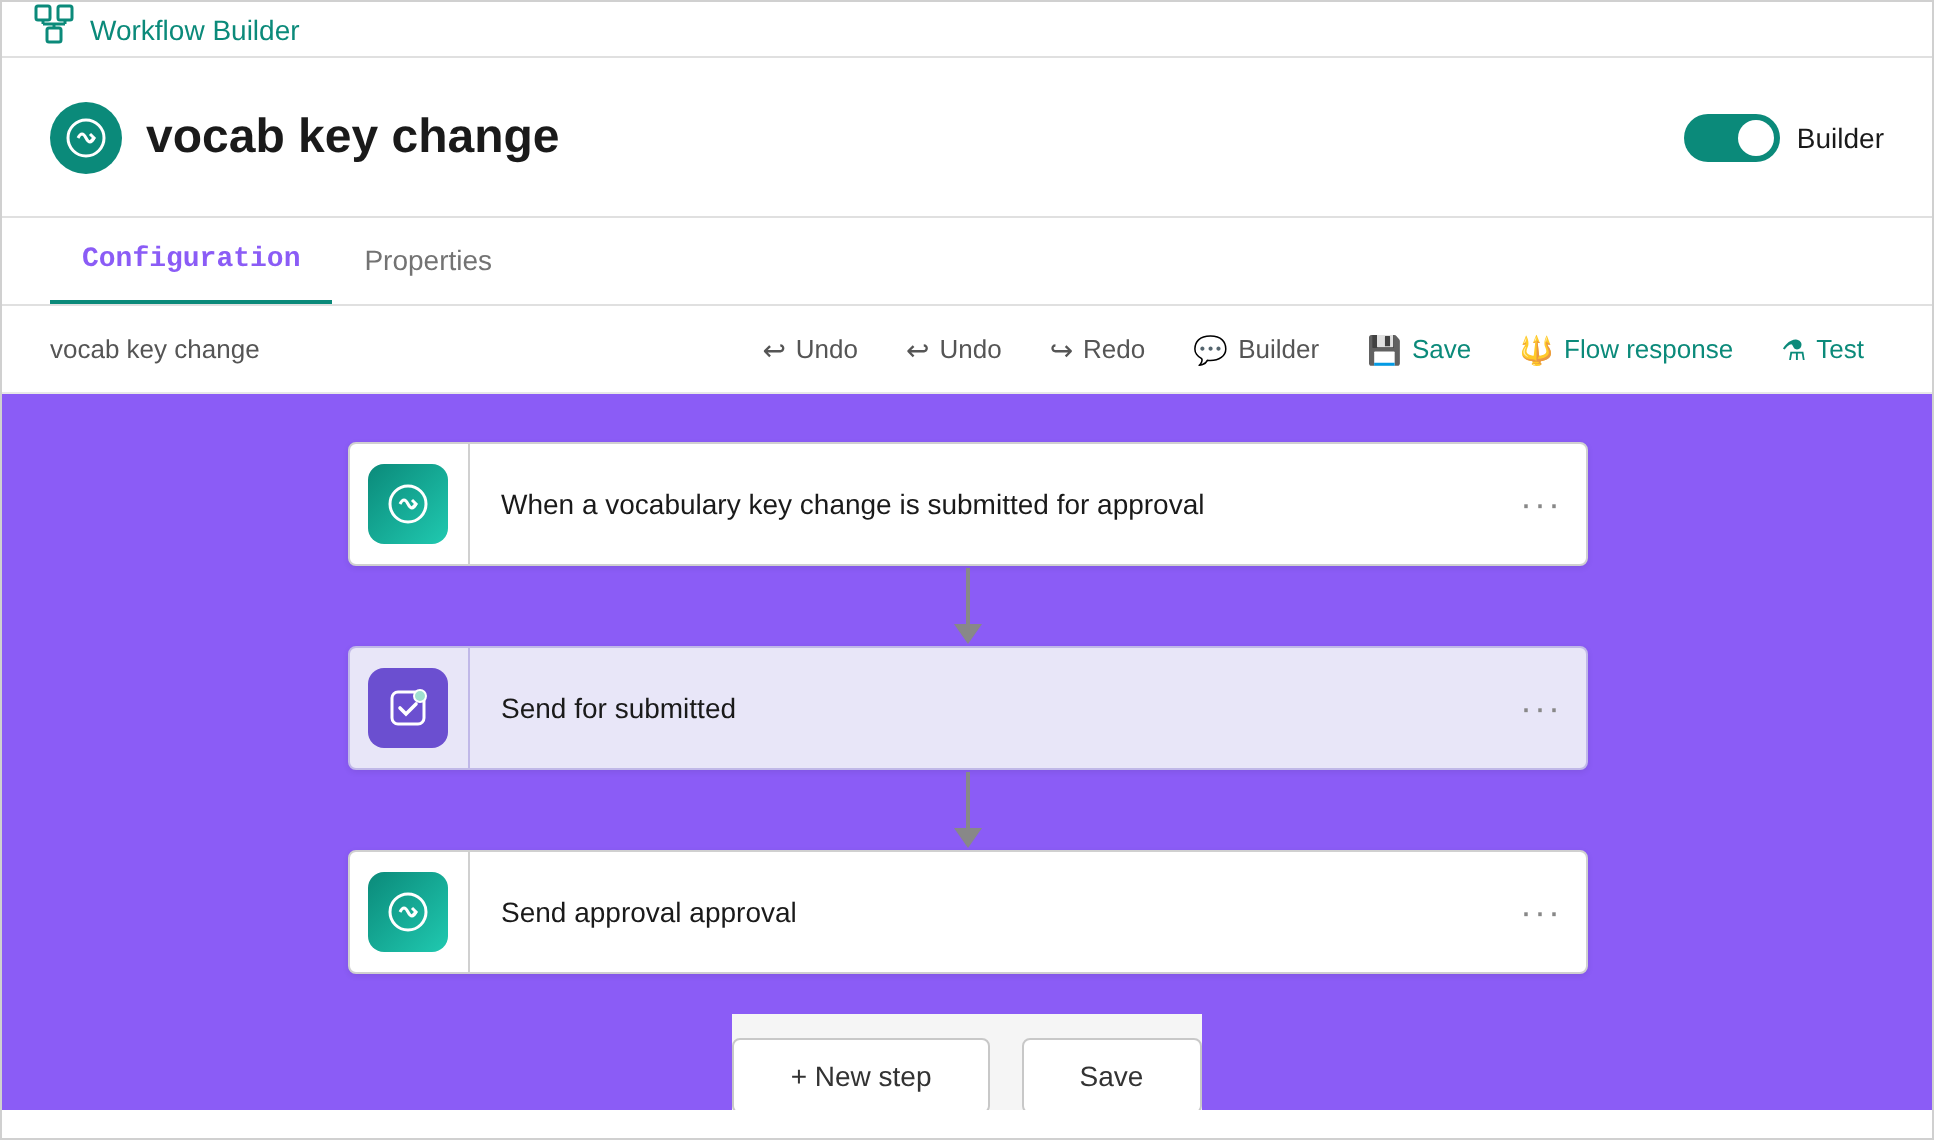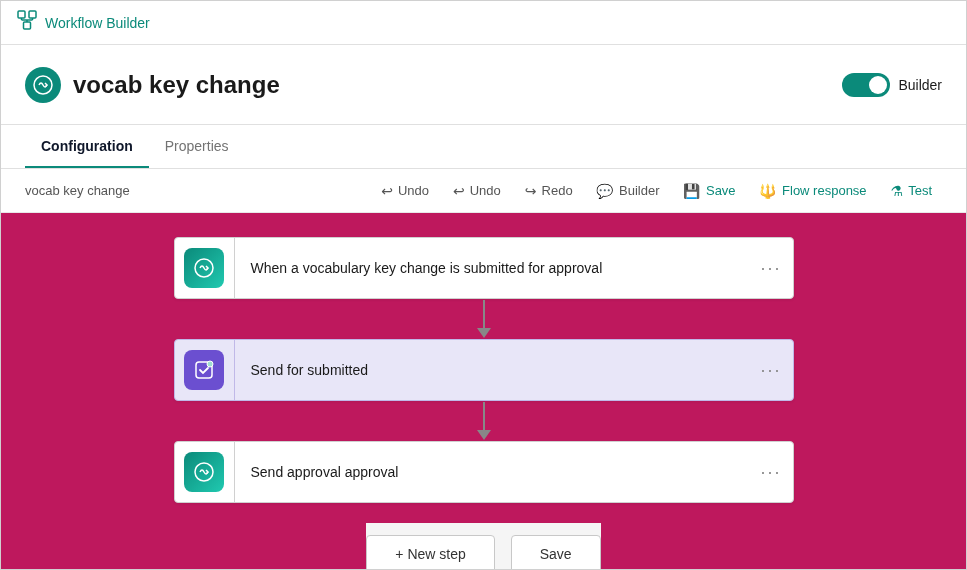--- a/index.html
+++ b/index.html
@@ -1,21 +1,21 @@
 <!DOCTYPE html>
 <html><head>
   <meta charset="utf-8">
   <style>
     * { box-sizing: border-box; margin: 0; padding: 0; }
     body { font-family: 'Segoe UI', Arial, sans-serif; background: #fff; width: 967px; height: 570px; overflow: hidden; border: 1px solid #d0d0d0; }
 
     
     .top-bar {
       display: flex; align-items: center; padding: 8px 16px;
-      border-bottom: 1px solid #e0e0e0; height: 44px;
+      border-bottom: 1px solid #e0e0e0; height: 28px;
     }
     .top-bar-icon { color: #0b8a7a; margin-right: 8px; font-size: 20px; }
     .top-bar-title { font-size: 14px; color: #0b8a7a; font-weight: 400; }
 
     
     .header-section {
       display: flex; align-items: center; justify-content: space-between;
       padding: 16px 24px; border-bottom: 1px solid #e0e0e0; height: 80px;
     }
     .header-left { display: flex; align-items: center; gap: 12px; }
@@ -38,42 +38,42 @@
 
     
     .tabs-bar {
       display: flex; align-items: center; padding: 0 24px;
       border-bottom: 1px solid #e0e0e0; height: 44px;
     }
     .tab {
       padding: 12px 16px; font-size: 14px; cursor: pointer; color: #737373;
       border-bottom: 2px solid transparent; margin-bottom: -1px;
     }
-    .tab.active { color: #0f172a; border-bottom-color: #0b8a7a; font-weight: 600; }
+    .tab.active { color: #8b5cf6; border-bottom-color: #0b8a7a; font-weight: 600; font-family: Liberation Mono, monospace; }
 
     
     .toolbar {
       display: flex; align-items: center; padding: 8px 24px;
       border-bottom: 1px solid #e8e8e8; height: 44px; gap: 0;
     }
     .toolbar-breadcrumb { font-size: 13px; color: #555; margin-right: auto; }
     .toolbar-actions { display: flex; align-items: center; gap: 4px; }
     .toolbar-btn {
       display: flex; align-items: center; gap: 5px;
       padding: 5px 10px; font-size: 13px; color: #555; cursor: pointer;
       border: none; background: none; border-radius: 4px;
     }
     .toolbar-btn .btn-icon { font-size: 14px; }
     .toolbar-btn.save-btn { color: #0b8a7a; }
     .toolbar-btn.flow-checker-btn { color: #0b8a7a; }
     .toolbar-btn.test-btn { color: #0b8a7a; }
 
     
     .canvas {
-      background: #be185d; flex: 1;
+      background: #8b5cf6; flex: 1;
       display: flex; flex-direction: column; align-items: center;
       padding: 24px 0 16px 0;
       height: calc(570px - 44px - 80px - 44px - 44px);
       overflow-y: auto;
     }
 
     
     .workflow-container {
       display: flex; flex-direction: column; align-items: center; width: 100%;
     }

